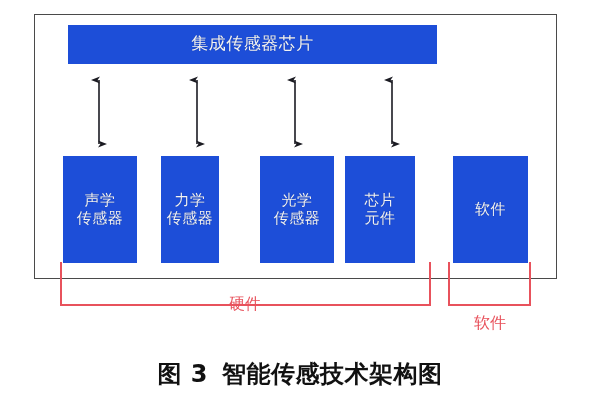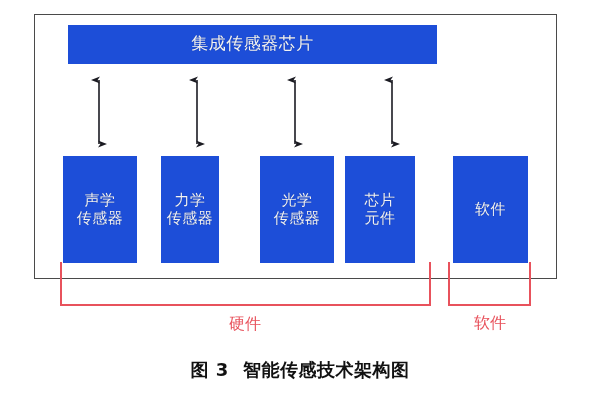--- a/index.html
+++ b/index.html
@@ -108,38 +108,38 @@
   .bracket-label {
     position: absolute;
     color: #e8525c;
     font-size: 16px;
     text-align: center;
     font-family: "Liberation Serif", "DejaVu Serif", serif;
     white-space: nowrap;
   }
   .label-hardware {
     left: 195px;
-    top: 314px;
+    top: 294px;
     width: 100px;
   }
   .label-software {
     left: 440px;
     top: 313px;
     width: 100px;
   }
 
   
   .caption {
     position: absolute;
     left: 0;
     top: 358px;
     width: 600px;
     text-align: center;
     font-family: "DejaVu Sans", "Liberation Sans", sans-serif;
-    font-size: 18px;
+    font-size: 24px;
     font-weight: bold;
     color: #111111;
     letter-spacing: 0.5px;
   }
   .caption .cap-gap { display: inline-block; width: 14px; }
 </style>
 </head>
 <body>
 
 <div id="canvas">

